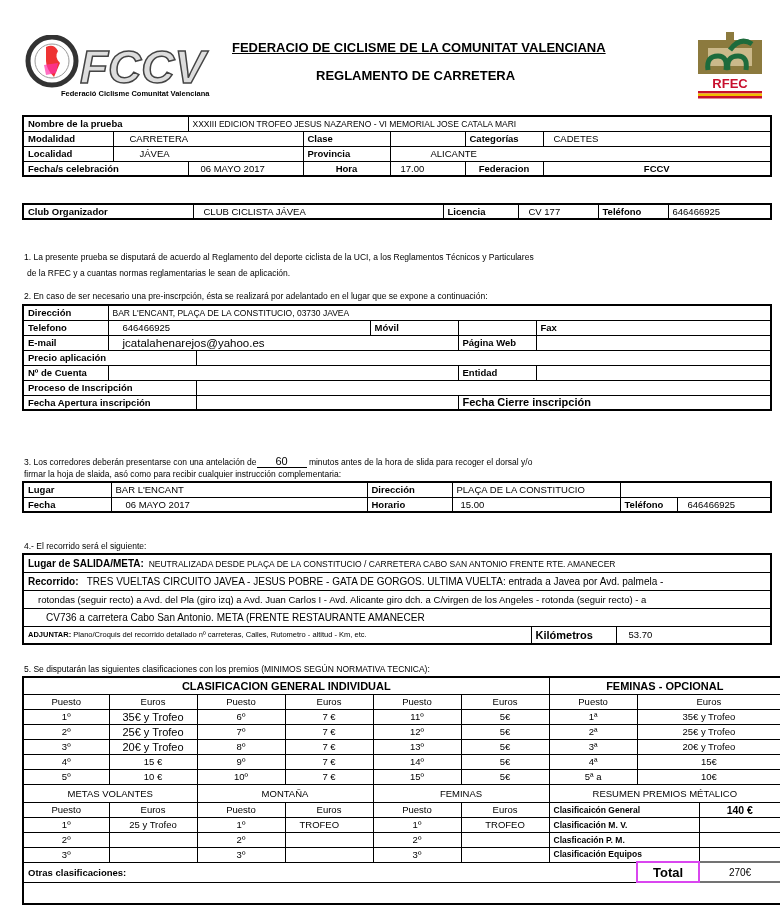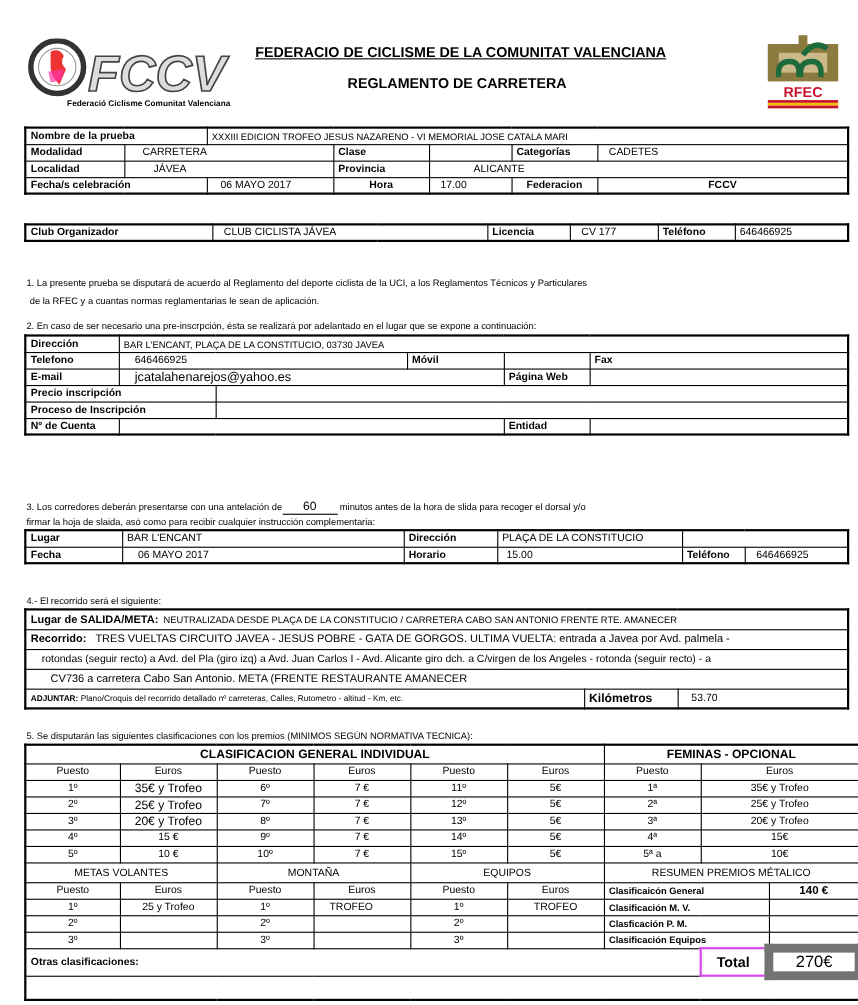--- a/index.html
+++ b/index.html
@@ -131,32 +131,37 @@
       <td></td>
       <td class="b">Fax</td>
       </tr>
   <tr>
         <td class="b">E-mail</td>
       <td colspan="3" style="font-size:11.5px; padding-left:14px">jcatalahenarejos@yahoo.es</td>
       <td class="b">Página Web</td>
       <td></td>
       </tr>
   <tr>
-        <td colspan="2" class="b">Precio inscripción</td>
-      <td colspan="4"></td>
-      </tr>
-  <tr>
-        <td colspan="2" class="b">Proceso de Inscripción</td>
+        <td colspan="2" class="b">Precio aplicación</td>
       <td colspan="4"></td>
       </tr>
   <tr>
         <td class="b">Nº de Cuenta</td>
       <td colspan="3"></td>
       <td class="b">Entidad</td>
       <td></td>
+      </tr>
+  <tr>
+        <td colspan="2" class="b">Proceso de Inscripción</td>
+      <td colspan="4"></td>
+      </tr>
+  <tr>
+        <td colspan="2" class="b">Fecha Apertura inscripción</td>
+      <td colspan="2"></td>
+      <td colspan="2" class="b" style="font-size:11px">Fecha Cierre inscripción</td>
       </tr>
 </tbody>
   </table>
 <div class="abs" style="left:531px; top:428px; width:237px; height:18px;"></div>
 
 <div class="note" style="top:455px">
   <span>3. Los corredores deberán presentarse con una antelación de</span><span class="ul">60</span>
   <span>minutos antes de la hora de slida para recoger el dorsal y/o</span>
 </div>
 <div class="note" style="top:469px">firmar la hoja de slaida, asó como para recibir cualquier instrucción complementaria:</div>
@@ -293,21 +298,21 @@
       <td class="c">10º</td>
         <td class="c">7 €</td>
       <td class="c">15º</td>
         <td class="c sm">5€</td>
       <td class="c">5ª a</td>
         <td colspan="2" class="c sm">10€</td>
       </tr>
   <tr>
         <td colspan="2" class="c big" style="height:18px">METAS VOLANTES</td>
       <td colspan="2" class="c big">MONTAÑA</td>
-      <td colspan="2" class="c big">EQUIPOS</td>
+      <td colspan="2" class="c big">FEMINAS</td>
       <td colspan="3" class="c big">RESUMEN PREMIOS MÉTALICO</td>
       </tr>
   <tr>
         <td class="c big">Puesto</td>
       <td class="c big">Euros</td>
       <td class="c big">Puesto</td>
       <td class="c big">Euros</td>
       <td class="c big">Puesto</td>
       <td class="c big">Euros</td>
       <td colspan="2" class="b" style="font-size:8.5px">Clasificaicón General</td>
@@ -339,19 +344,19 @@
       <td class="c">3º</td>
         <td class="sm"></td>
       <td class="c">3º</td>
         <td class="c sm"></td>
       <td colspan="2" class="b" style="font-size:8.5px">Clasificación Equipos</td>
       <td class="c"></td>
       </tr>
   <tr>
         <td colspan="7" class="b" style="height:20px">Otras clasificaciones:</td>
       <td class="b c" style="font-size:13px; border:2px solid #d946ef">Total</td>
-      <td class="c" style="font-size:15px; border:8px solid #737373">270€</td>
+      <td class="c" style="font-size:10px; border:2px solid #737373">270€</td>
       </tr>
   <tr>
         <td colspan="9" style="height:22px"></td>
       </tr>
 </tbody>
   </table>
 
 </body></html>

